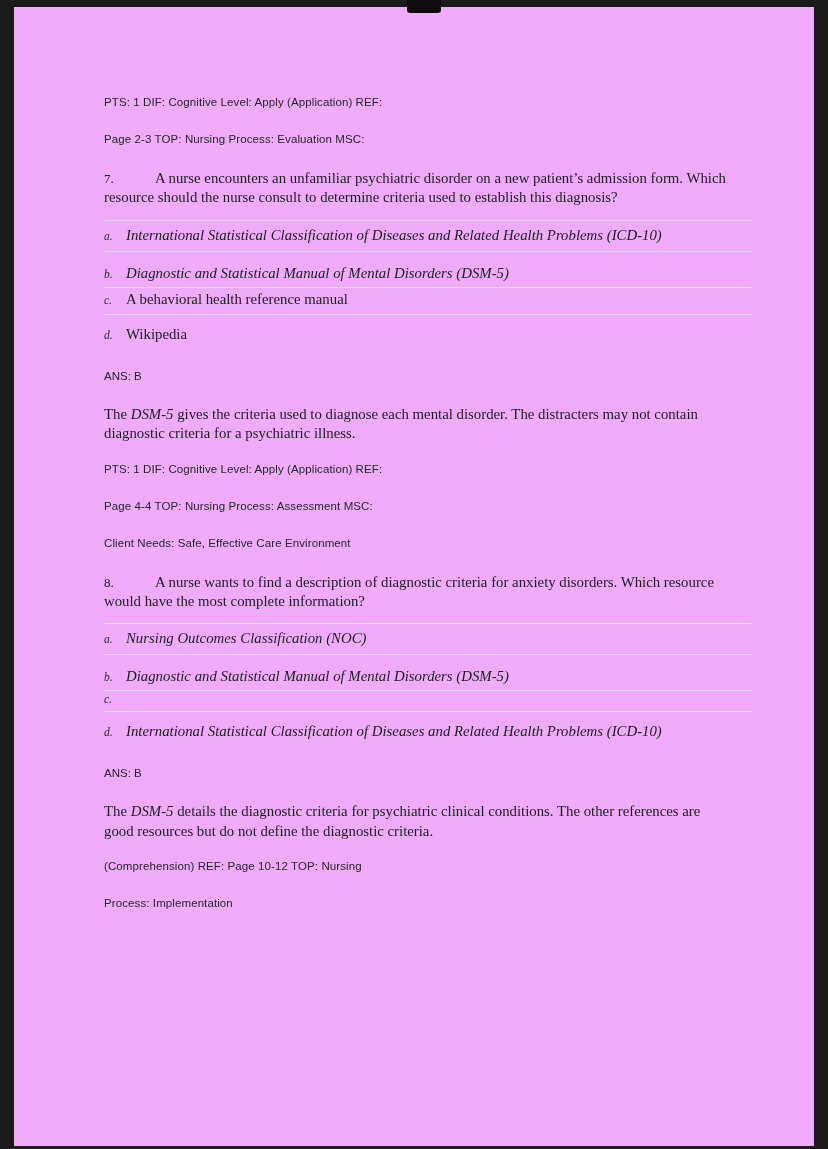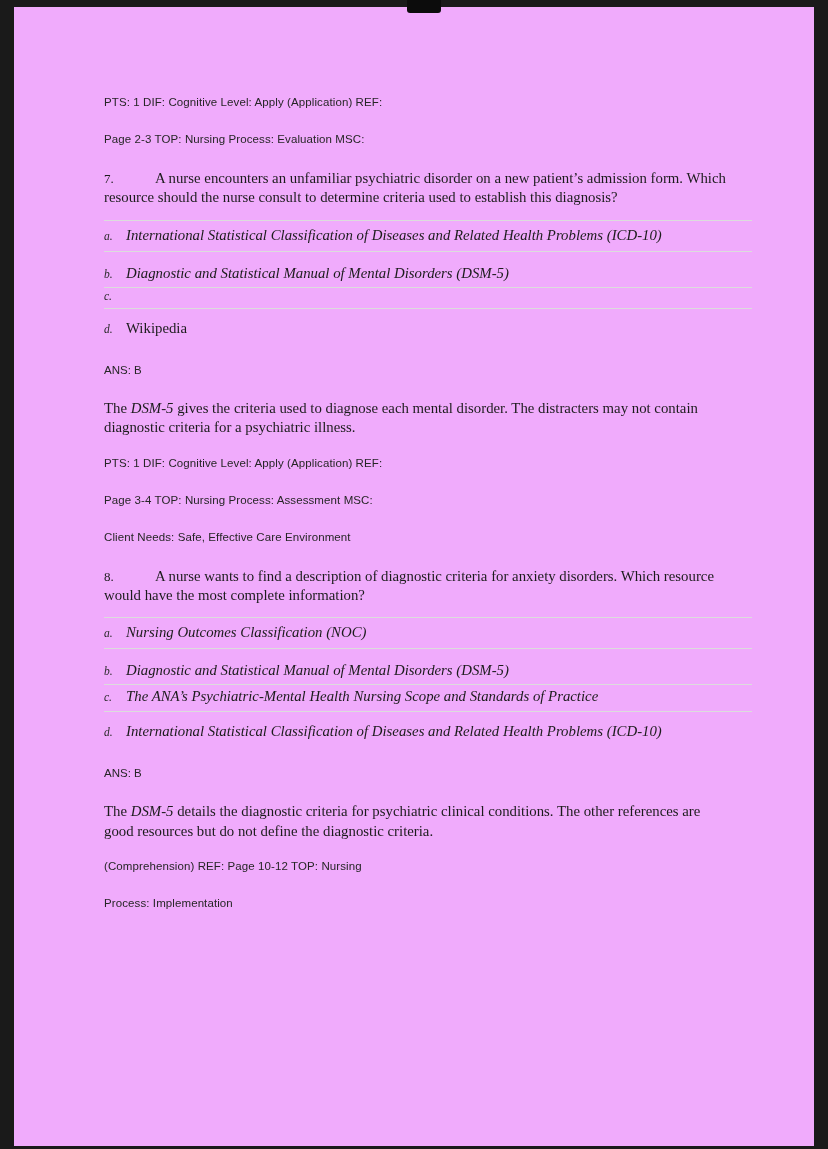--- a/index.html
+++ b/index.html
@@ -110,51 +110,51 @@
         <div class="opt-row first">
           <span class="opt-letter">a.</span>
           <span class="opt-text italic">International Statistical Classification of Diseases and Related Health Problems (ICD-10)</span>
         </div>
         <div class="opt-row tall-top">
           <span class="opt-letter">b.</span>
           <span class="opt-text italic">Diagnostic and Statistical Manual of Mental Disorders (DSM-5)</span>
         </div>
         <div class="opt-row slim">
           <span class="opt-letter">c.</span>
+          <span class="opt-text">A behavioral health reference manual</span>
         </div>
         <div class="opt-row no-line">
           <span class="opt-letter">d.</span>
           <span class="opt-text">Wikipedia</span>
         </div>
       </div>
 
       <div class="ans-line">ANS: B</div>
 
       <div class="rationale"><span>The </span><em>DSM-5</em><span> gives the criteria used to diagnose each mental disorder. The distracters may not contain diagnostic criteria for a psychiatric illness.</span></div>
     </div>
 
     <div class="meta-line">PTS: 1 DIF: Cognitive Level: Apply (Application) REF:</div>
-    <div class="meta-line">Page 3-4 TOP: Nursing Process: Assessment MSC:</div>
+    <div class="meta-line">Page 4-4 TOP: Nursing Process: Assessment MSC:</div>
     <div class="meta-line">Client Needs: Safe, Effective Care Environment</div>
 
     <div class="q8">
       <div class="question" style="margin-top:14px;"><span class="qnum">8.</span><span>A nurse wants to find a description of diagnostic criteria for anxiety disorders. Which resource would have the most complete information?</span></div>
 
       <div class="options">
         <div class="opt-row first">
           <span class="opt-letter">a.</span>
           <span class="opt-text italic">Nursing Outcomes Classification (NOC)</span>
         </div>
         <div class="opt-row tall-top">
           <span class="opt-letter">b.</span>
           <span class="opt-text italic">Diagnostic and Statistical Manual of Mental Disorders (DSM-5)</span>
         </div>
         <div class="opt-row slim">
           <span class="opt-letter">c.</span>
-          <span class="opt-text italic">The ANA’s Psychiatric-Mental Health Nursing Scope and Standards of Practice</span>
         </div>
         <div class="opt-row no-line">
           <span class="opt-letter">d.</span>
           <span class="opt-text italic">International Statistical Classification of Diseases and Related Health Problems (ICD-10)</span>
         </div>
       </div>
 
       <div class="ans-line">ANS: B</div>
 
       <div class="rationale"><span>The </span><em>DSM-5</em><span> details the diagnostic criteria for psychiatric clinical conditions. The other references are good resources but do not define the diagnostic criteria.</span></div>

